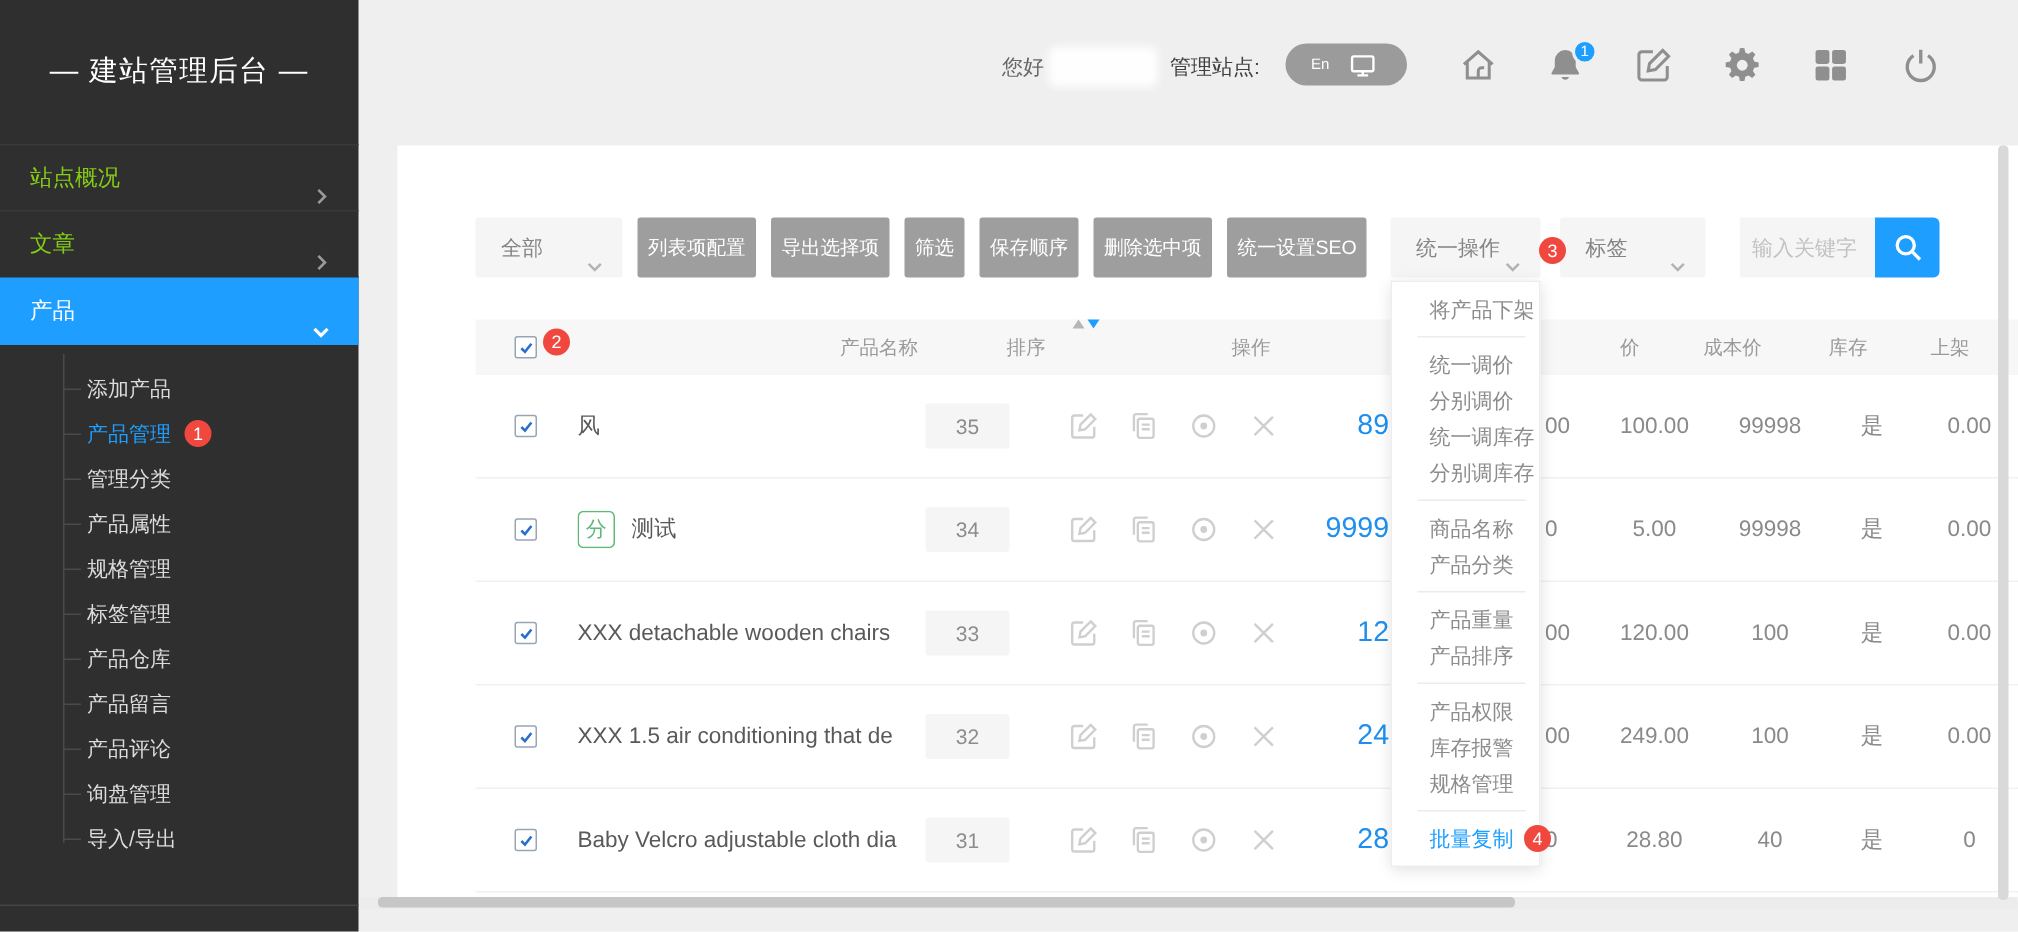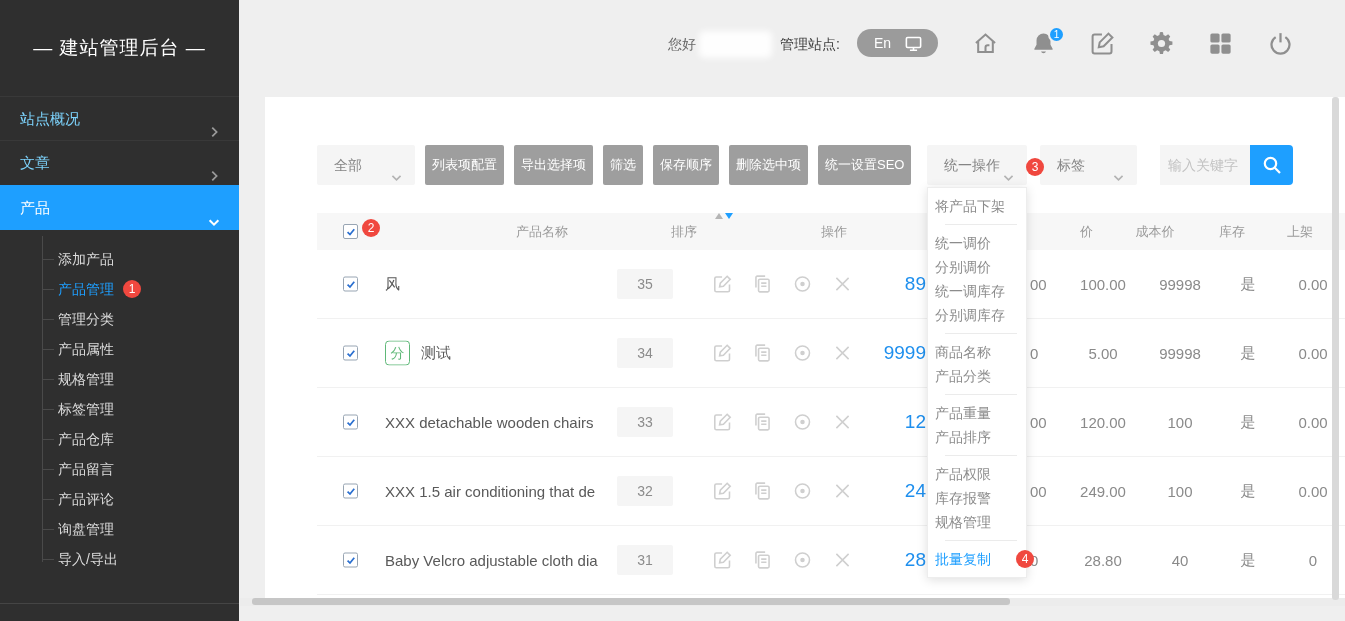--- a/index.html
+++ b/index.html
@@ -2,39 +2,39 @@
 <html><head>
 <meta charset="utf-8">
 <style>
   * { margin:0; padding:0; box-sizing:border-box; }
   html,body { width:1345px; height:621px; overflow:hidden; background:#efefef;
     font-family:"Liberation Sans","DejaVu Sans",sans-serif; }
 
   
   .sidebar { position:absolute; left:0; top:0; width:239px; height:621px; background:#2f2f2f; z-index:40; }
   .sb-title { height:96px; line-height:96px; text-align:center; color:#fff; font-size:19px; letter-spacing:1px; white-space:nowrap; }
-  .sb-item { position:relative; height:44px; line-height:44px; padding:0 20px; color:#7dd3fc; font-size:15px; cursor:pointer; border-top:1px solid #393939; }
+  .sb-item { position:relative; height:44px; line-height:44px; padding:0 20px; color:#84cc16; font-size:15px; cursor:pointer; border-top:1px solid #393939; }
   .sb-item .chev { position:absolute; right:18px; top:50%; transform:translateY(-50%); width:14px; height:14px; color:#9a9a9a; }
   .sb-item.active { background:#1e9fff; color:#fff; height:46px; line-height:46px; border-top:1px solid #2f2f2f; }
   .sb-item.active .chev { color:#fff; }
   .submenu { list-style:none; position:relative; padding:14px 0 12px 0; }
   .submenu:before { content:''; position:absolute; left:42px; top:6px; bottom:24px; width:1px; background:#4a4a4a; }
   .submenu li { position:relative; height:30px; line-height:30px; padding-left:58px; font-size:14px; color:#dcdcdc; cursor:pointer; white-space:nowrap; display:flex; align-items:center; gap:9px; }
   .submenu li:before { content:''; position:absolute; left:42px; top:50%; width:12px; height:1px; background:#4a4a4a; }
   .submenu li.on span.lbl { color:#1e9fff; }
   .sb-divider { position:absolute; left:0; top:603px; width:239px; height:1px; background:#454545; }
 
   .badge { min-width:18px; height:18px; border-radius:9px; background:#f0483f; color:#fff; font-size:12px; line-height:18px; text-align:center; display:inline-block; padding:0 2px; }
 
   
   .greet { position:absolute; left:668px; top:36px; font-size:14px; color:#666; }
   .blur-name { position:absolute; left:699px; top:31px; width:73px; height:27px; background:rgba(255,255,255,.92); border-radius:5px; filter:blur(3px); }
   .manage-lbl { position:absolute; left:780px; top:36px; font-size:14px; color:#404040; }
   .lang-pill { position:absolute; left:857px; top:29px; width:81px; height:28px; background:#9b9b9b; border-radius:14px; display:flex; align-items:center; cursor:pointer; }
-  .lang-pill .en { color:#fff; font-size:14px; margin-left:17px; }
+  .lang-pill .en { color:#fff; font-size:10px; margin-left:17px; }
   .lang-pill .mon { width:19px; height:19px; color:#fff; margin-left:13px; }
   .hicon { position:absolute; top:30px; width:27px; height:27px; color:#8f8f8f; cursor:pointer; }
   .bell-badge { position:absolute; left:1048px; top:26px; min-width:17px; height:17px; border-radius:9px; background:#1e9fff; border:2px solid #efefef; color:#fff; font-size:10px; line-height:13px; text-align:center; z-index:5; }
 
   
   .card { position:absolute; left:265px; top:97px; width:1202px; height:503px; background:#fff; overflow:hidden; }
 
   .sel { position:absolute; height:40px; background:#f5f5f5; color:#848484; font-size:14px; line-height:40px; padding-left:17px; cursor:pointer; border-radius:2px; }
   .sel .chevd { position:absolute; right:12px; top:14px; width:13px; height:13px; color:#b3b3b3; }
   .gbtns { position:absolute; left:160px; top:48px; display:flex; gap:10px; }
@@ -62,21 +62,21 @@
   .r-name { left:68px; max-width:218px; overflow:hidden; white-space:nowrap; font-size:15px; color:#595959; display:flex; align-items:center; gap:11px; }
   .gbadge { width:25px; height:25px; border:1px solid #5fb878; border-radius:4px; color:#5fb878; font-size:14px; display:flex; align-items:center; justify-content:center; flex:0 0 auto; }
   .r-sort { left:300px; width:56px; height:30px; background:#f5f5f5; border:none; border-radius:2px; text-align:center; font-size:14px; color:#8c8c8c; outline:none; }
   .opic { width:21px; height:21px; color:#cfcfcf; cursor:pointer; }
   .r-sales { left:489px; width:120px; text-align:right; font-size:19px; color:#1e8fee; cursor:pointer; }
   .r-price { left:713px; font-size:15px; color:#8a8a8a; }
   .rc { width:80px; text-align:center; font-size:15px; color:#8a8a8a; }
 
   
   .menu { position:absolute; left:662px; top:90px; width:100px; background:#fff; border:1px solid #ededed; box-shadow:0 2px 10px rgba(0,0,0,.13); padding:6px 0; z-index:20; }
-  .m-item { height:24px; line-height:24px; padding-left:7px; font-size:14px; color:#8c8c8c; cursor:pointer; white-space:nowrap; position:relative; }
+  .m-item { height:24px; line-height:24px; padding-left:25px; font-size:14px; color:#8c8c8c; cursor:pointer; white-space:nowrap; position:relative; }
   .m-item.on { color:#1e9fff; }
   .m-item .badge { position:absolute; right:-8px; top:3px; }
   .m-div { height:1px; background:#ebebeb; margin:6px 9px 6px 17px; }
 
   
   .hsb-track { position:absolute; left:240px; top:598px; width:1105px; height:8px; background:#ececec; z-index:45; }
   .hsb-thumb { position:absolute; left:252px; top:598px; width:758px; height:7px; background:#c6c6c6; border-radius:3px; z-index:46; cursor:pointer; }
   .vsb { position:absolute; left:1332px; top:97px; width:7px; height:503px; background:#d9d9d9; border-radius:3px; z-index:46; cursor:pointer; }
 </style>
 </head>
@@ -213,21 +213,21 @@
   </div>
   <input class="srch-in" placeholder="输入关键字" style="">
   <button class="srch-btn">
     <span><svg viewBox="0 0 24 24" fill="none" stroke="currentColor" stroke-width="2.2">
           <circle cx="10.5" cy="10.5" r="5.7"></circle>
           <path d="M14.8 14.8L20 20"></path>
         </svg></span>
   </button>
 
   <div class="thead">
-    <span style="left:155px;width:140px;text-align:center">产品名称</span>
+    <span style="left:155px;width:140px;text-align:right">产品名称</span>
     <span style="left:337px;width:60px;text-align:center">排序</span>
     <span style="left:477px;width:80px;text-align:center">操作</span>
     <span style="left:561px;width:100px;text-align:right">销</span>
     <span style="left:763px">价</span>
     <span class="hc" style="left:798px">成本价</span>
     <span class="hc" style="left:875px">库存</span>
     <span class="hc" style="left:943px">上架</span>
     <span class="hc" style="left:1008px">重量</span>
     <span class="caret-up"></span>
     <span class="caret-down"></span>

